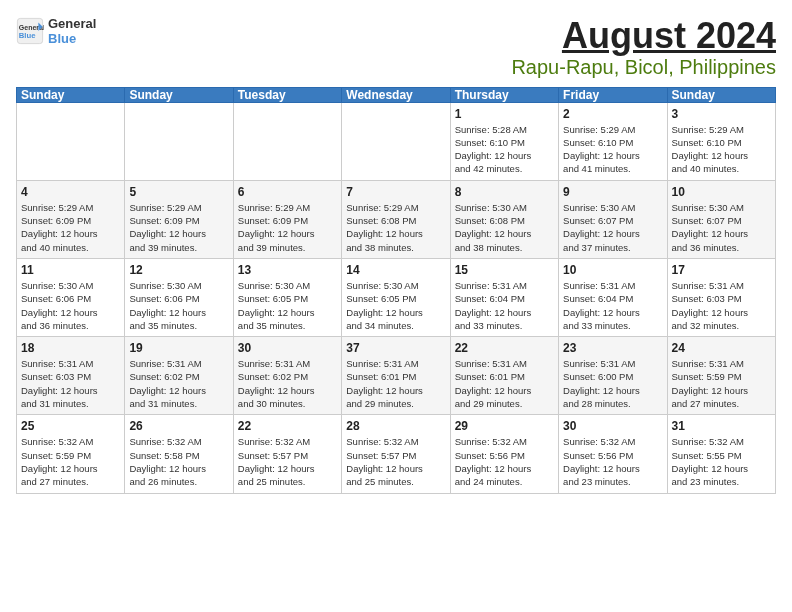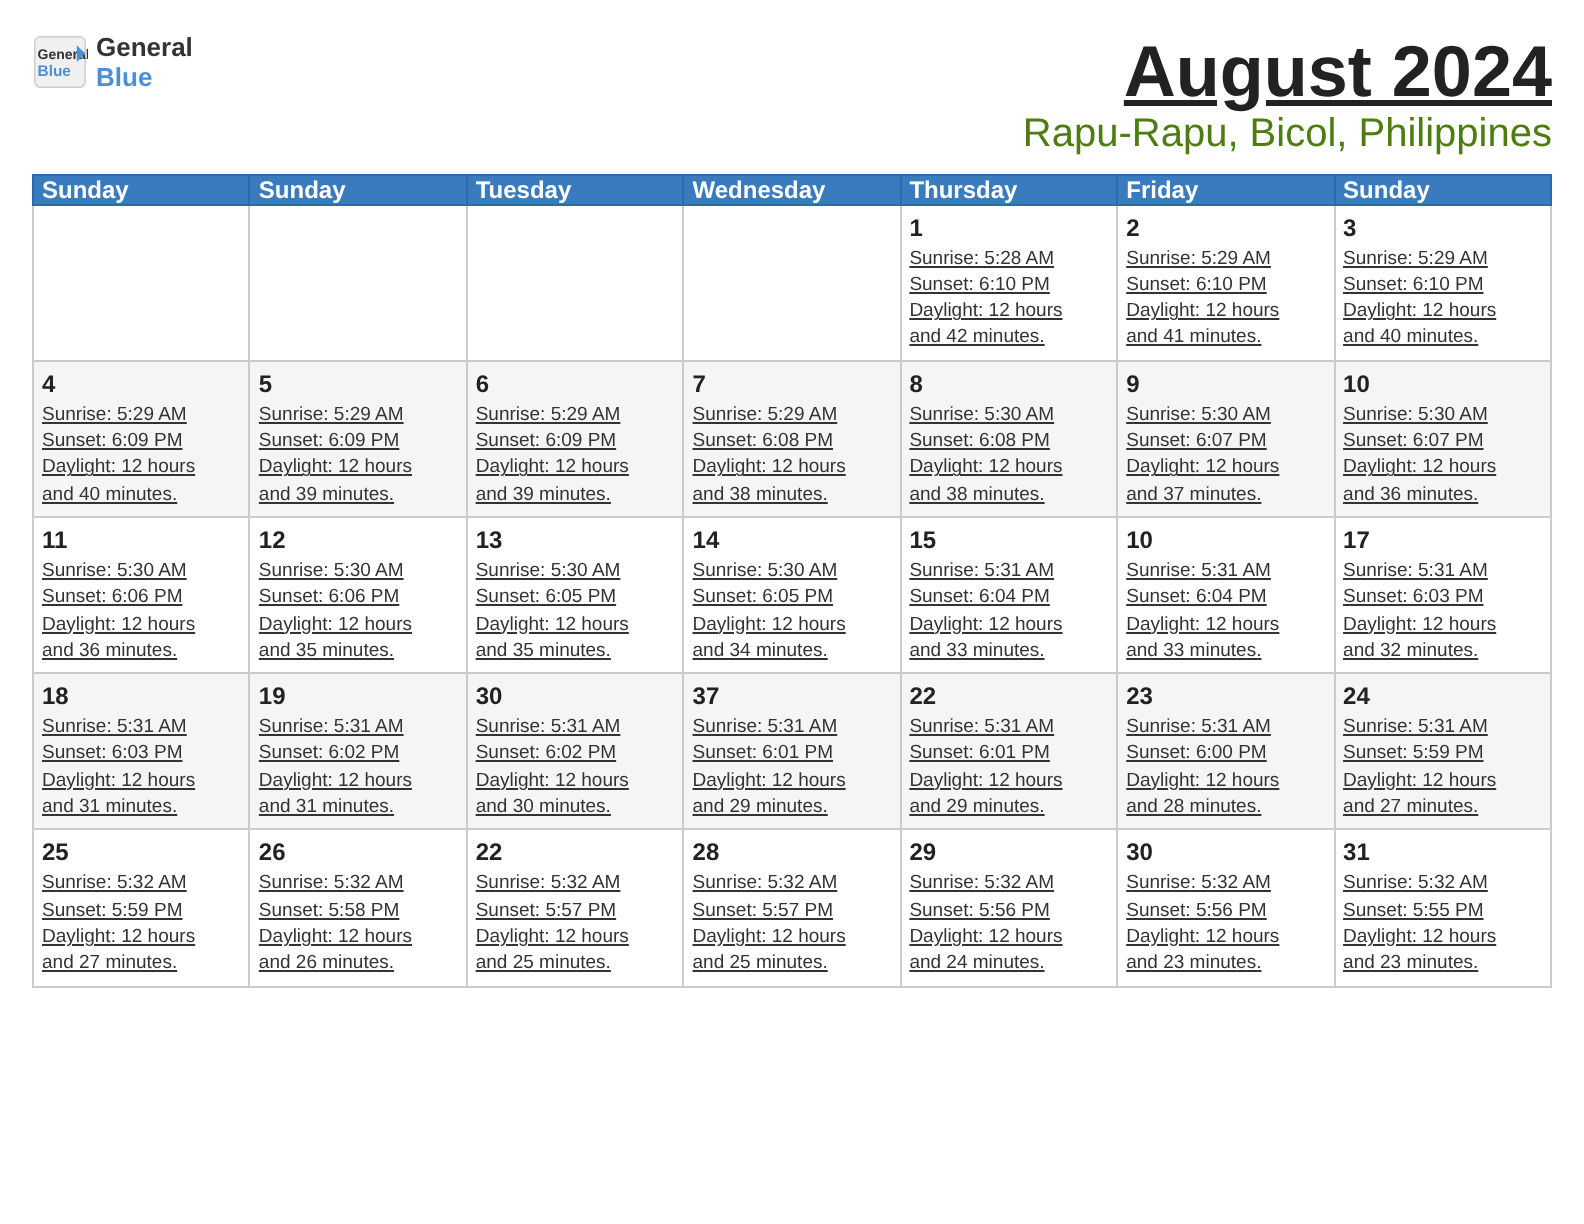--- a/index.html
+++ b/index.html
@@ -66,21 +66,20 @@
     .day-number {
       font-weight: bold;
       font-size: 12px;
       margin-bottom: 2px;
       color: #222;
     }
     .day-info {
       font-size: 9.5px;
       color: #333;
       line-height: 1.4;
-      text-decoration: underline;
     }
     .empty-cell {
       background: #fff;
     }
   </style>
 </head>
 <body>
 
 <div class="header-area">
   <div class="logo">

